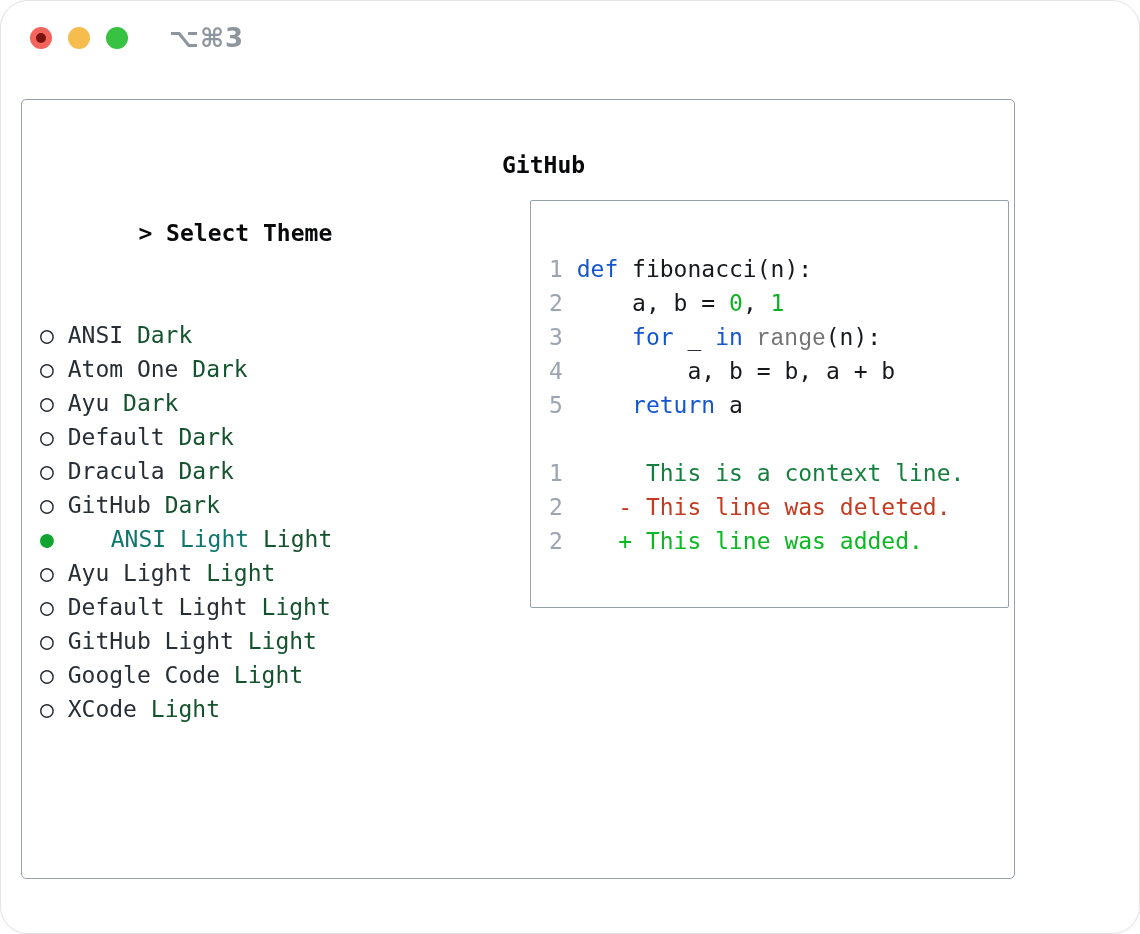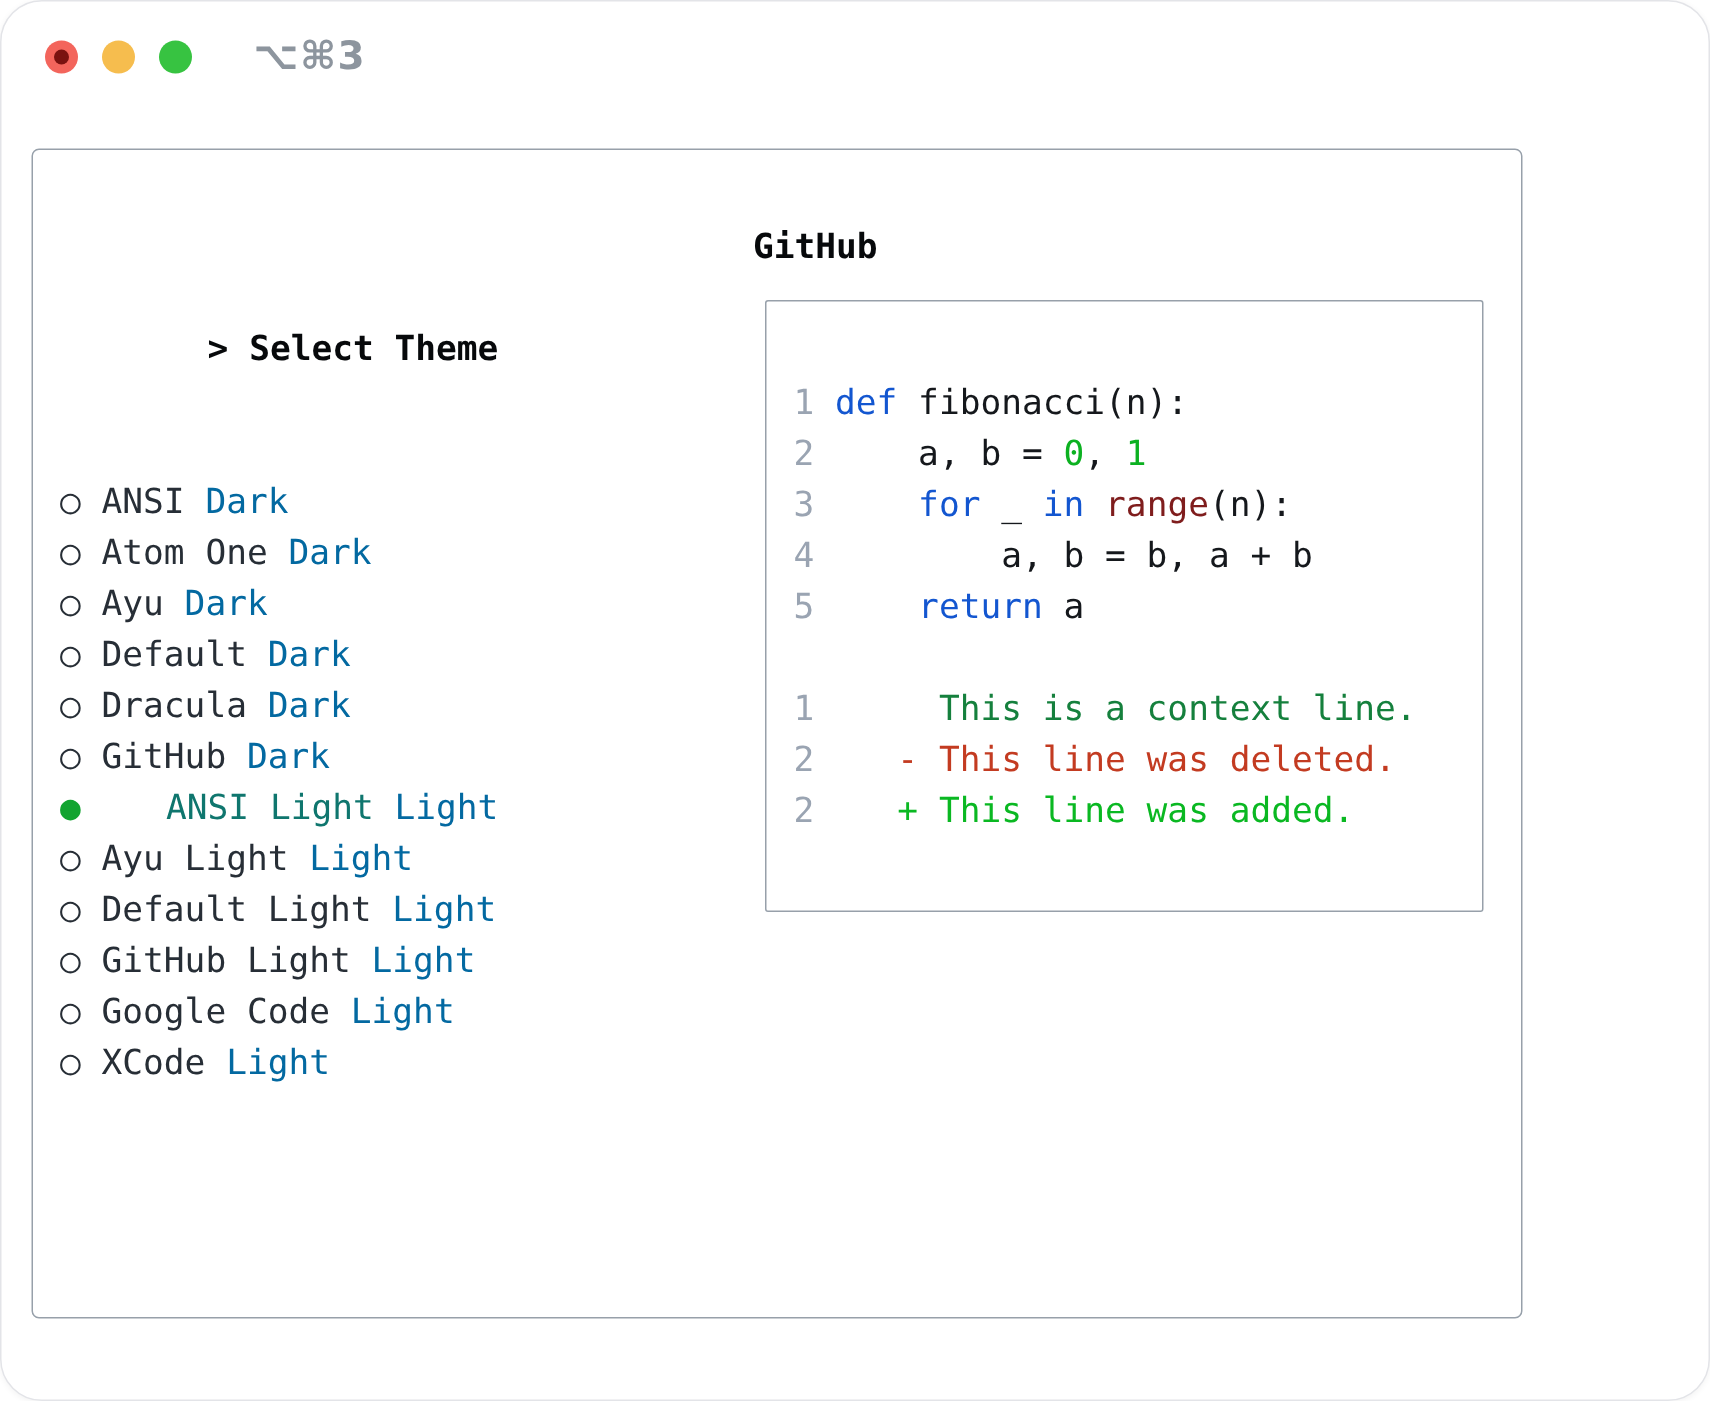--- a/index.html
+++ b/index.html
@@ -54,48 +54,48 @@
     font-size: 23px; line-height: 34px;
     white-space: pre;
     color: #272e36;
   }
   .row { height: 34px; }
   .spacer { height: 34px; }
   .hdr { font-weight: 700; color: #07090b; text-align: right; }
   .bullet { display: inline-block; width: 2ch; color: #272e36; }
   .bullet.on { color: #12a430; }
   .green { color: #0f766e; margin-left: 43px; }
-  .variant { color: #0369a1; }
+  .variant { color: #14532d; }
   .apply-hdr { padding-left: 2ch; color: #0b0e12; }
 
   
   .preview-hdr {
     position: absolute; left: 480px; top: 48px;
     height: 34px; line-height: 34px;
     font-size: 23px; font-weight: 700; color: #07090b;
     white-space: pre;
   }
   .preview-box {
-    position: absolute; left: 488px; top: 100px;
+    position: absolute; left: 508px; top: 100px;
     width: 479px; height: 408px;
     border: 1.5px solid #97a0aa;
     border-radius: 2px;
     background: #ffffff;
     overflow: hidden;
   }
   .preview-pre {
     padding: 17px 0 17px 18px;
     font-size: 23px; line-height: 34px;
     white-space: pre;
   }
   .pline { height: 34px; }
   .ln { display: inline-block; width: 2ch; color: #9aa4b2; }
   .tk-pl  { color: #15181c; }
   .tk-kw  { color: #1356d0; }
-  .tk-fn  { color: #7f1d1d; }
+  .tk-fn  { color: #737373; font-family: Liberation Mono, monospace; }
   .tk-num { color: #0cb121; }
   .tk-ctx { color: #15803d; }
   .tk-del { color: #c33b21; }
   .tk-add { color: #0ab822; }
 </style>
 </head>
 <body>
 
 <div class="window">
 

